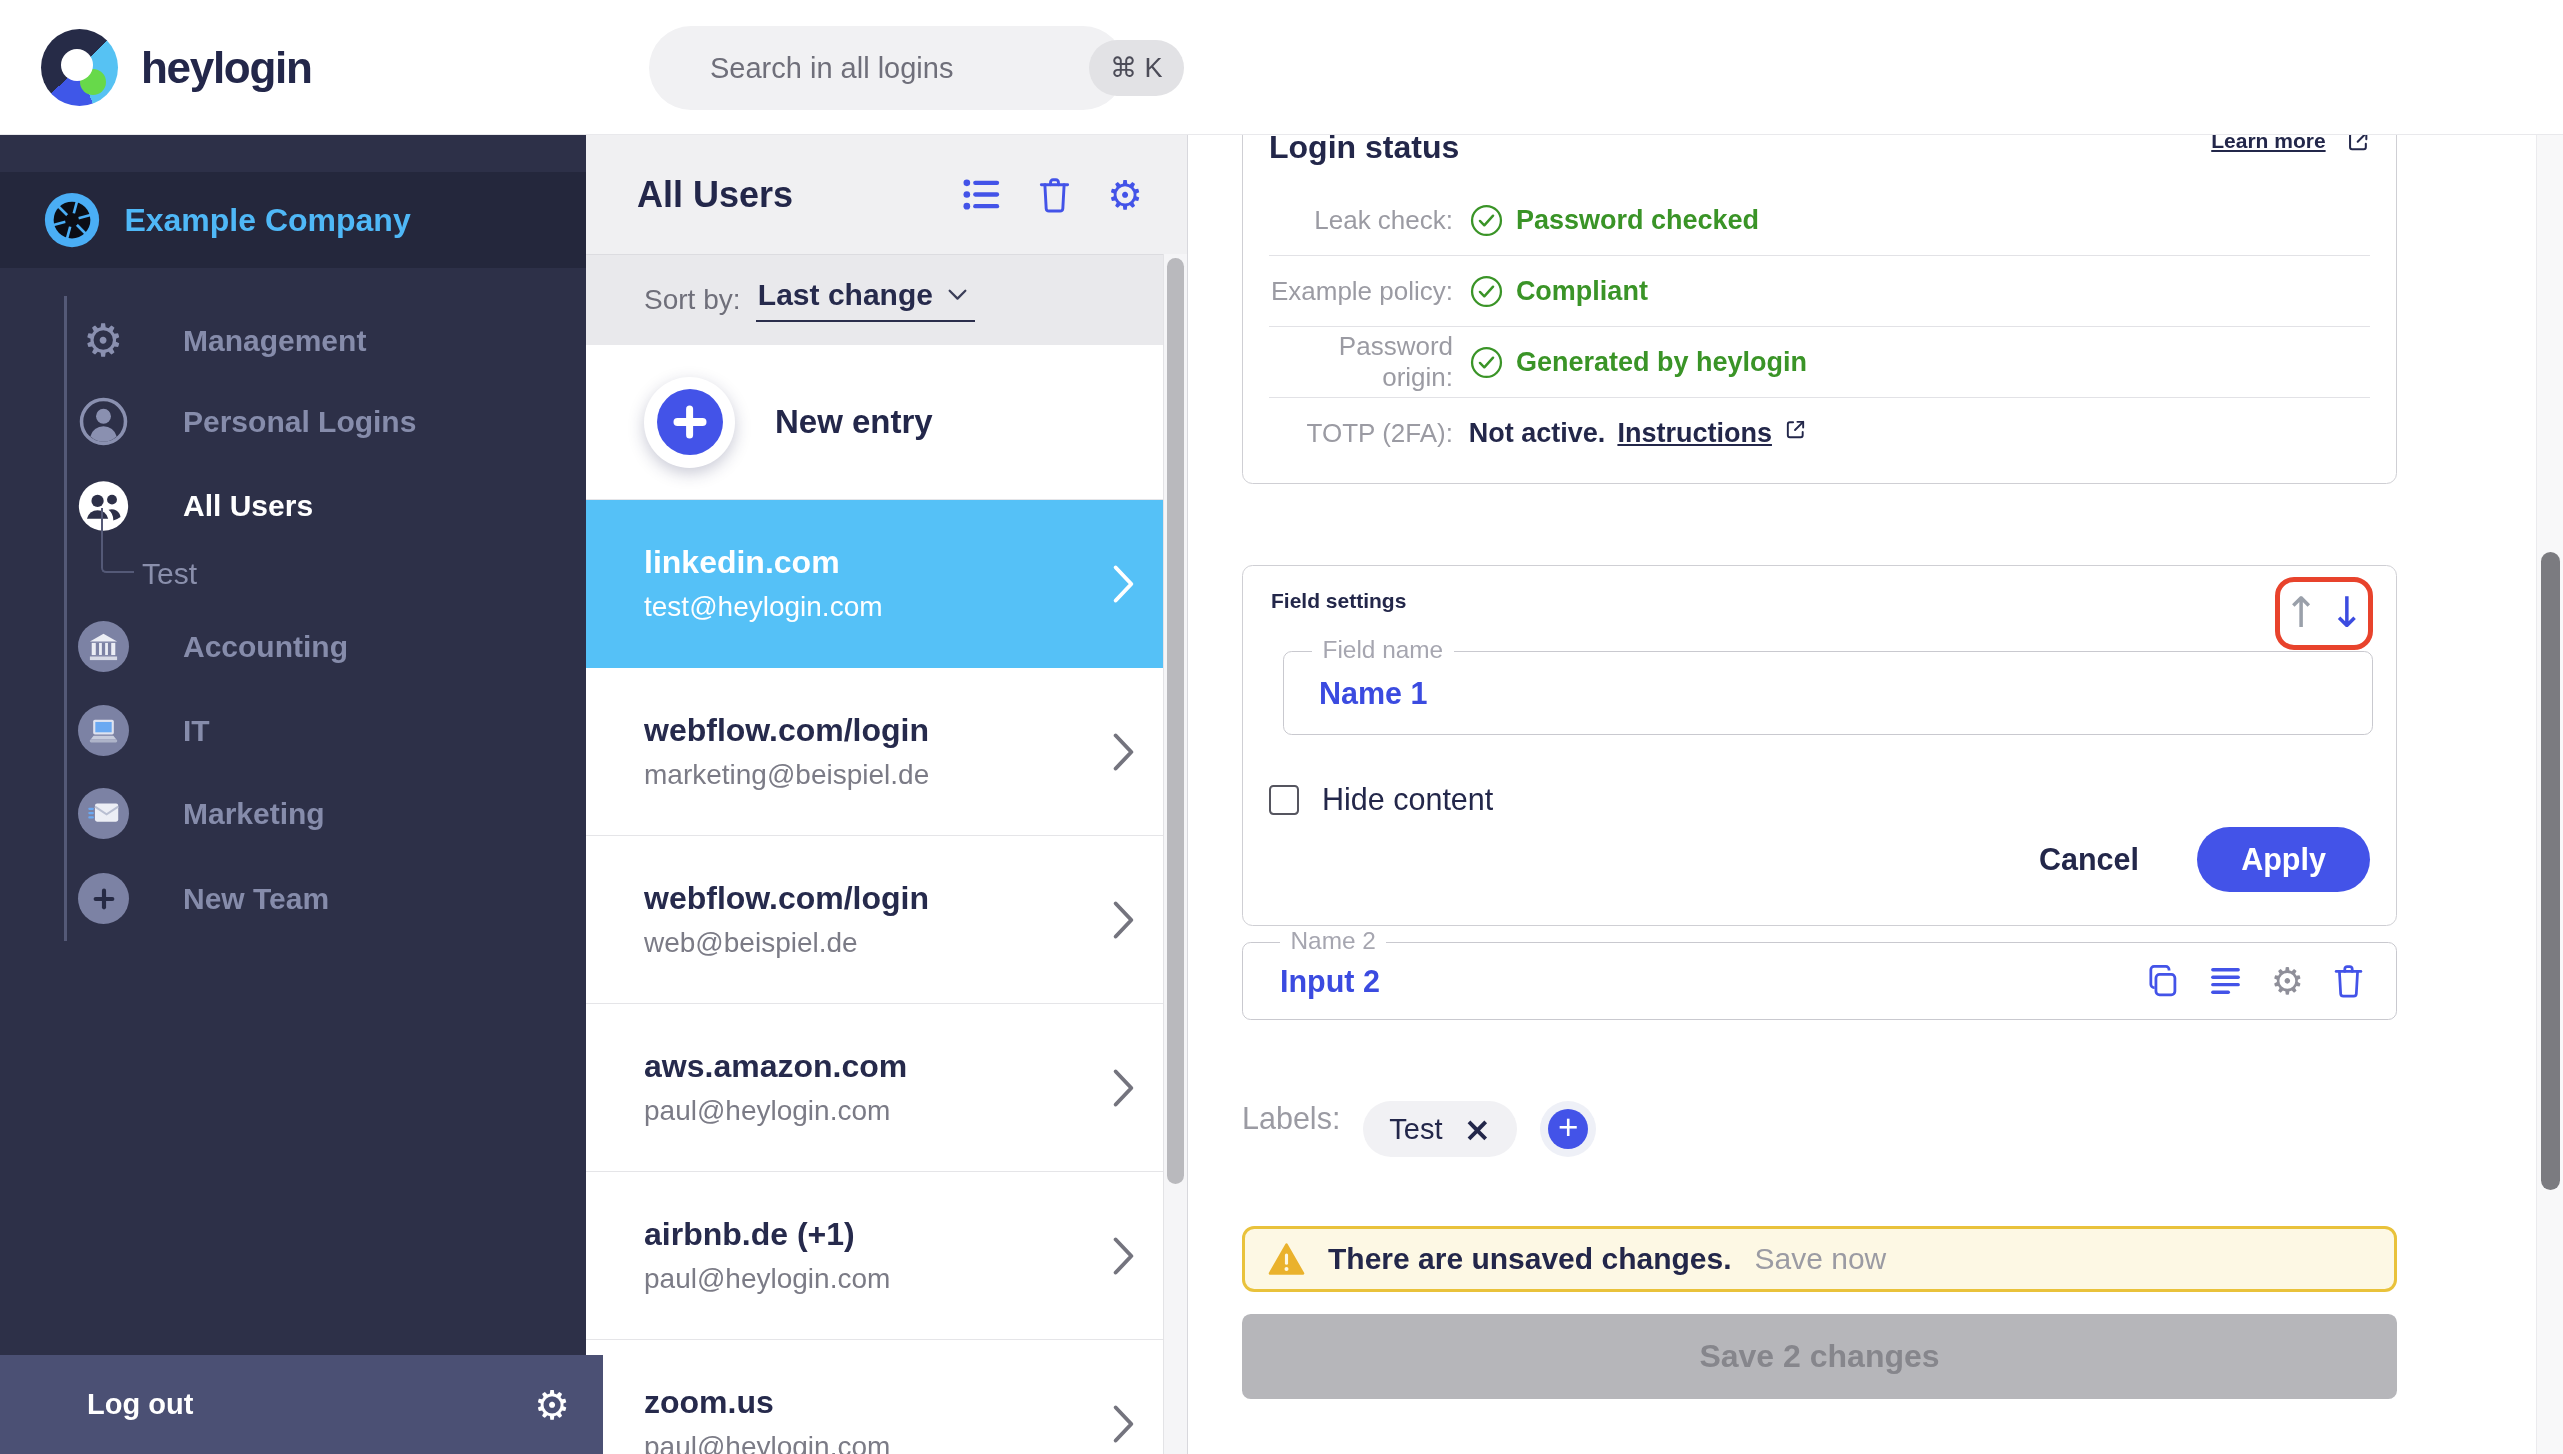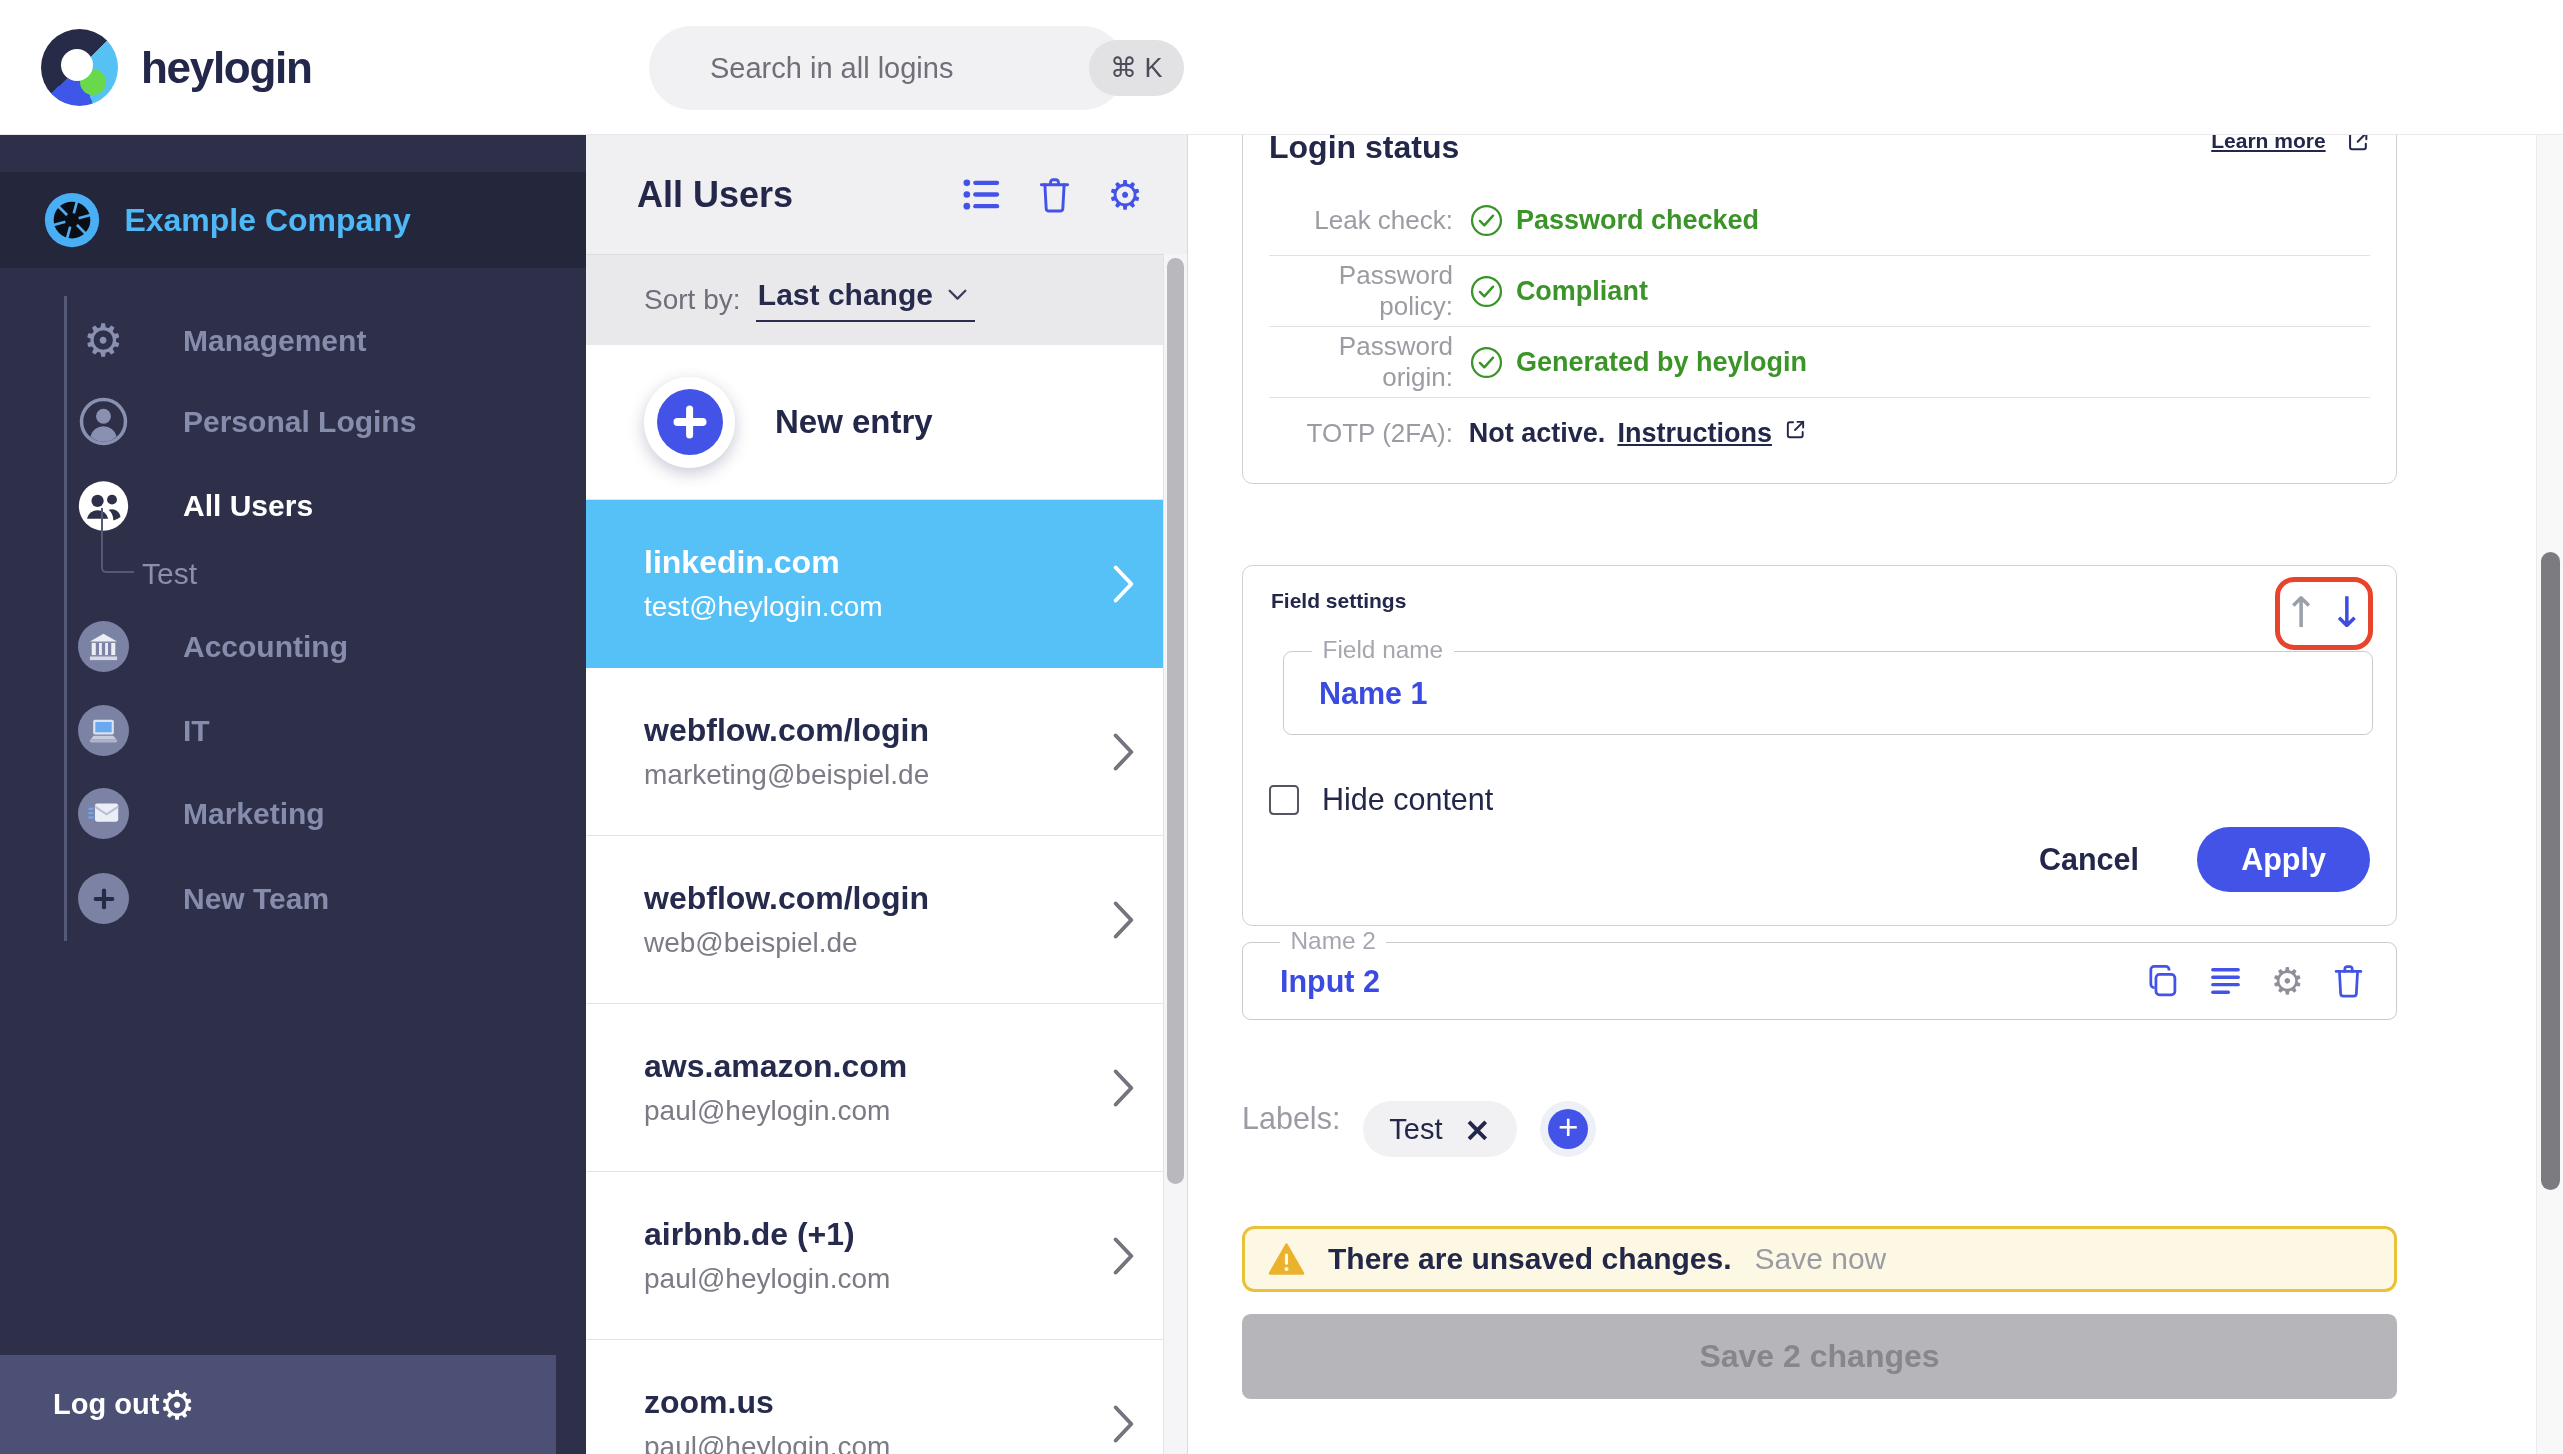--- a/index.html
+++ b/index.html
@@ -33,22 +33,22 @@
   .company-name{font-size:32px;font-weight:700;color:#4fb8f7;}
   .tree-line{position:absolute;left:64px;top:161px;width:2.6px;height:645px;background:#545977;}
   .nav-item{position:absolute;left:0;width:586px;height:51px;display:flex;align-items:center;cursor:default;}
   .nav-icon{position:absolute;left:78px;width:51px;height:51px;display:flex;align-items:center;justify-content:center;}
   .nav-label{position:absolute;left:183px;font-size:30px;font-weight:600;color:#868cab;white-space:nowrap;}
   .nav-item.active .nav-label{color:#ffffff;font-weight:700;}
   .badge{width:51px;height:51px;border-radius:50%;background:#7c82a4;display:flex;align-items:center;justify-content:center;}
   .test-connector{position:absolute;left:101px;top:373px;width:33px;height:65px;
       border-left:2.6px solid #545977;border-bottom:2.6px solid #545977;border-bottom-left-radius:5.2px;}
   .nav-sub .nav-label{left:142px;font-weight:400;color:#8a8fac;}
-  .logout-bar{position:absolute;left:0;bottom:0;width:556px;height:99px;background:#4b5074;
-      display:flex;align-items:center;justify-content:flex-start;padding:0 33px 0 53px;}
+  .logout-bar{position:absolute;left:0;bottom:0;width:603px;height:99px;background:#4b5074;
+      display:flex;align-items:center;justify-content:space-between;padding:0 33px 0 87px;}
   .logout-label{font-size:29px;font-weight:600;color:#fff;}
   .logout-gear{font-size:40px;color:#fff;}
 
   
   .listpanel{position:absolute;left:586px;top:135px;width:602px;height:1319px;background:#fff;
       border-right:1.7px solid #d8d8dd;z-index:10;overflow:hidden;}
   .list-header{height:119px;background:#f0f0f2;display:flex;align-items:center;padding:0 44px 0 51px;}
   .list-title{font-size:36px;font-weight:800;color:#23274a;}
   .header-icons{margin-left:auto;display:flex;align-items:center;gap:35px;color:#4353e8;}
   .hicon{display:flex;align-items:center;justify-content:center;cursor:pointer;}
@@ -438,21 +438,21 @@
           <div class="srow-label">Leak check:</div>
           <div class="srow-check">
               <svg width="35" height="35" viewBox="0 0 40 40">
                 <circle cx="20" cy="20" r="16.5" fill="none" stroke="#3a9427" stroke-width="2.6"></circle>
                 <polyline points="12.5,20.5 17.5,25.5 27.5,14.5" fill="none" stroke="#3a9427" stroke-width="2.8" stroke-linecap="round" stroke-linejoin="round"></polyline>
               </svg>
             </div>
           <div class="srow-value">Password checked</div>
         </div>
         <div class="srow bordered">
-          <div class="srow-label">Password policy:</div>
+          <div class="srow-label">Example policy:</div>
           <div class="srow-check">
               <svg width="35" height="35" viewBox="0 0 40 40">
                 <circle cx="20" cy="20" r="16.5" fill="none" stroke="#3a9427" stroke-width="2.6"></circle>
                 <polyline points="12.5,20.5 17.5,25.5 27.5,14.5" fill="none" stroke="#3a9427" stroke-width="2.8" stroke-linecap="round" stroke-linejoin="round"></polyline>
               </svg>
             </div>
           <div class="srow-value">Compliant</div>
         </div>
         <div class="srow bordered">
           <div class="srow-label">Password origin:</div>

